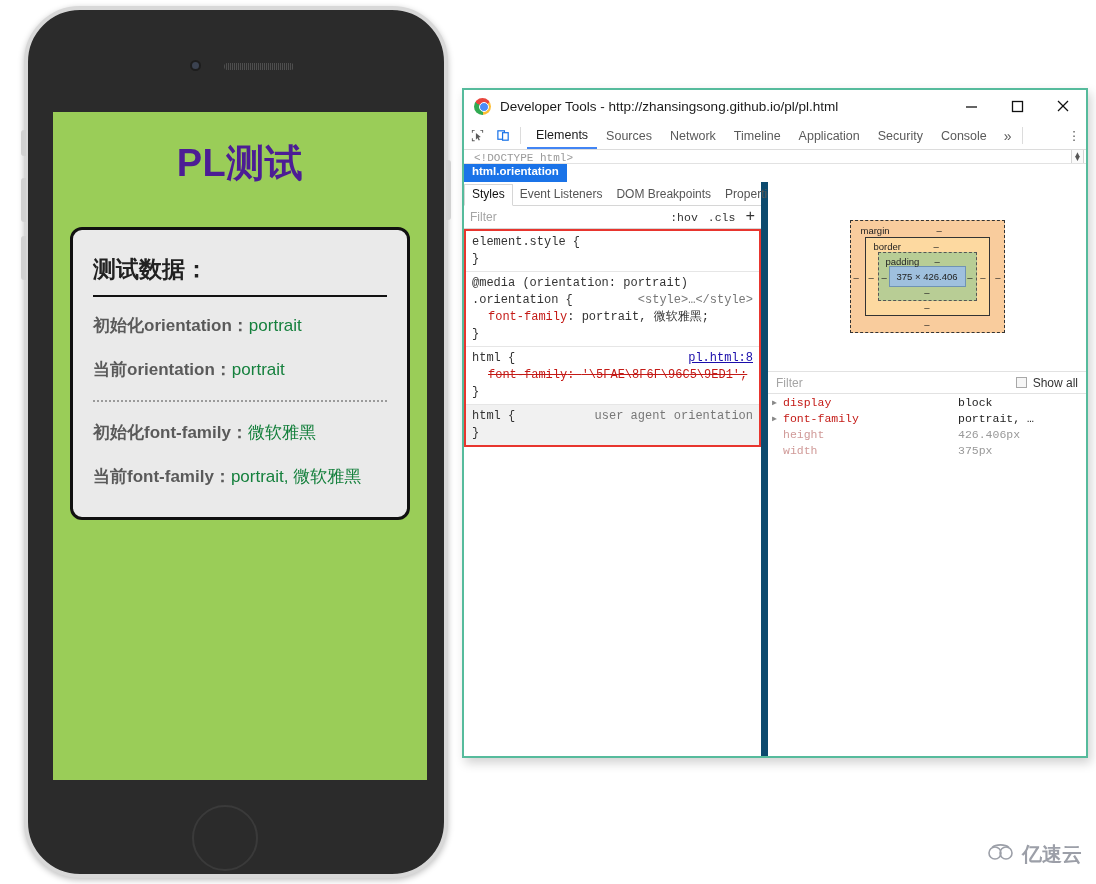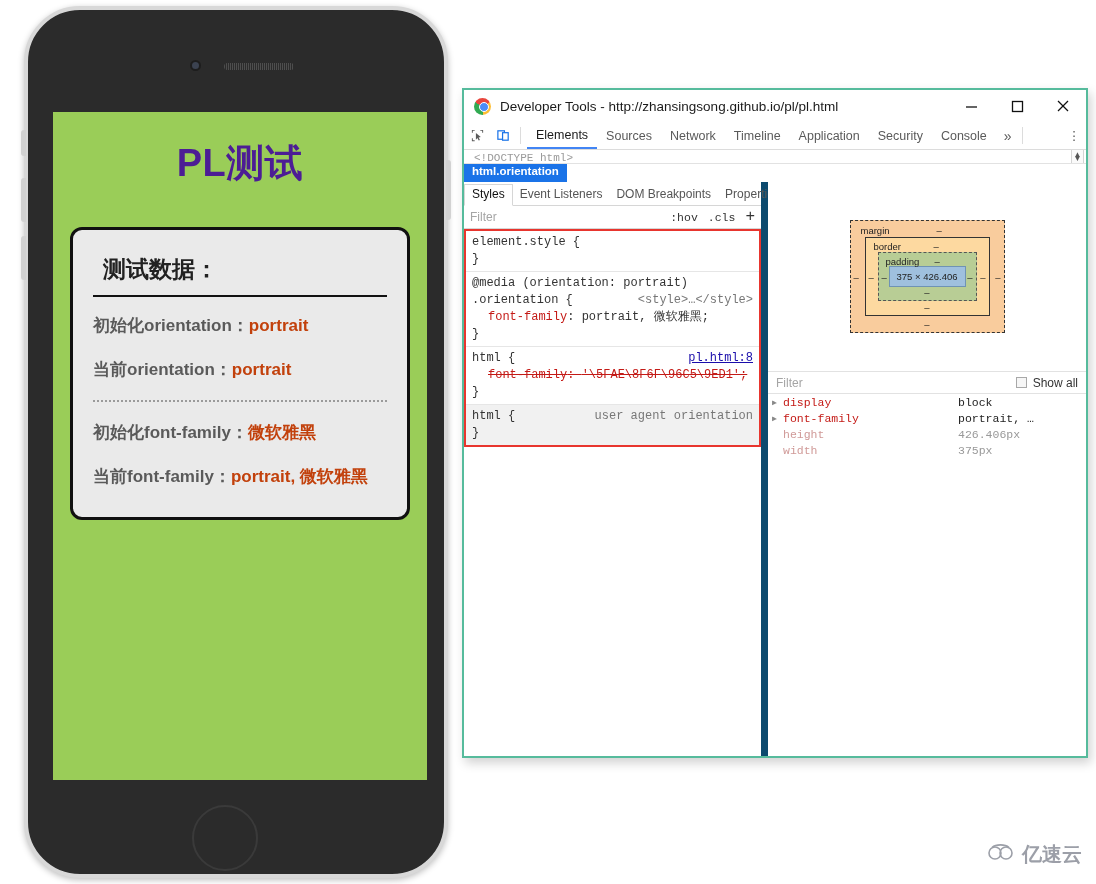--- a/index.html
+++ b/index.html
@@ -57,29 +57,29 @@
   }
   #data-card {
     margin: 38px 17px 0 17px;
     background: #eaeaea;
     border: 3px solid #111;
     border-radius: 12px;
     padding: 20px 18px 26px 18px;
   }
   #card-heading {
     font-size: 23px; font-weight: bold; color: #222;
-    margin: 4px 0 10px 12px;
+    margin: 4px 0 10px 2px;
   }
   #card-rule { height: 2px; background: #111; margin: 0 2px 16px 2px; }
   .kv-row {
     font-size: 17px; font-weight: bold; color: #5a5a5a;
     line-height: 1.5; margin: 0 0 18px 2px;
   }
   .kv-row:last-child { margin-bottom: 2px; }
-  .kv-val { color: #c2410c; font-weight: bold; }
+  .kv-val { color: #15803d; font-weight: normal; }
   .kv-colon { font-weight: bold; }
   #dotted-sep {
     border-top: 2px dotted #9a9a9a;
     margin: 0 2px 18px 2px;
   }
 
   
   #devtools {
     position: absolute; left: 462px; top: 88px;
     width: 626px; height: 670px;

